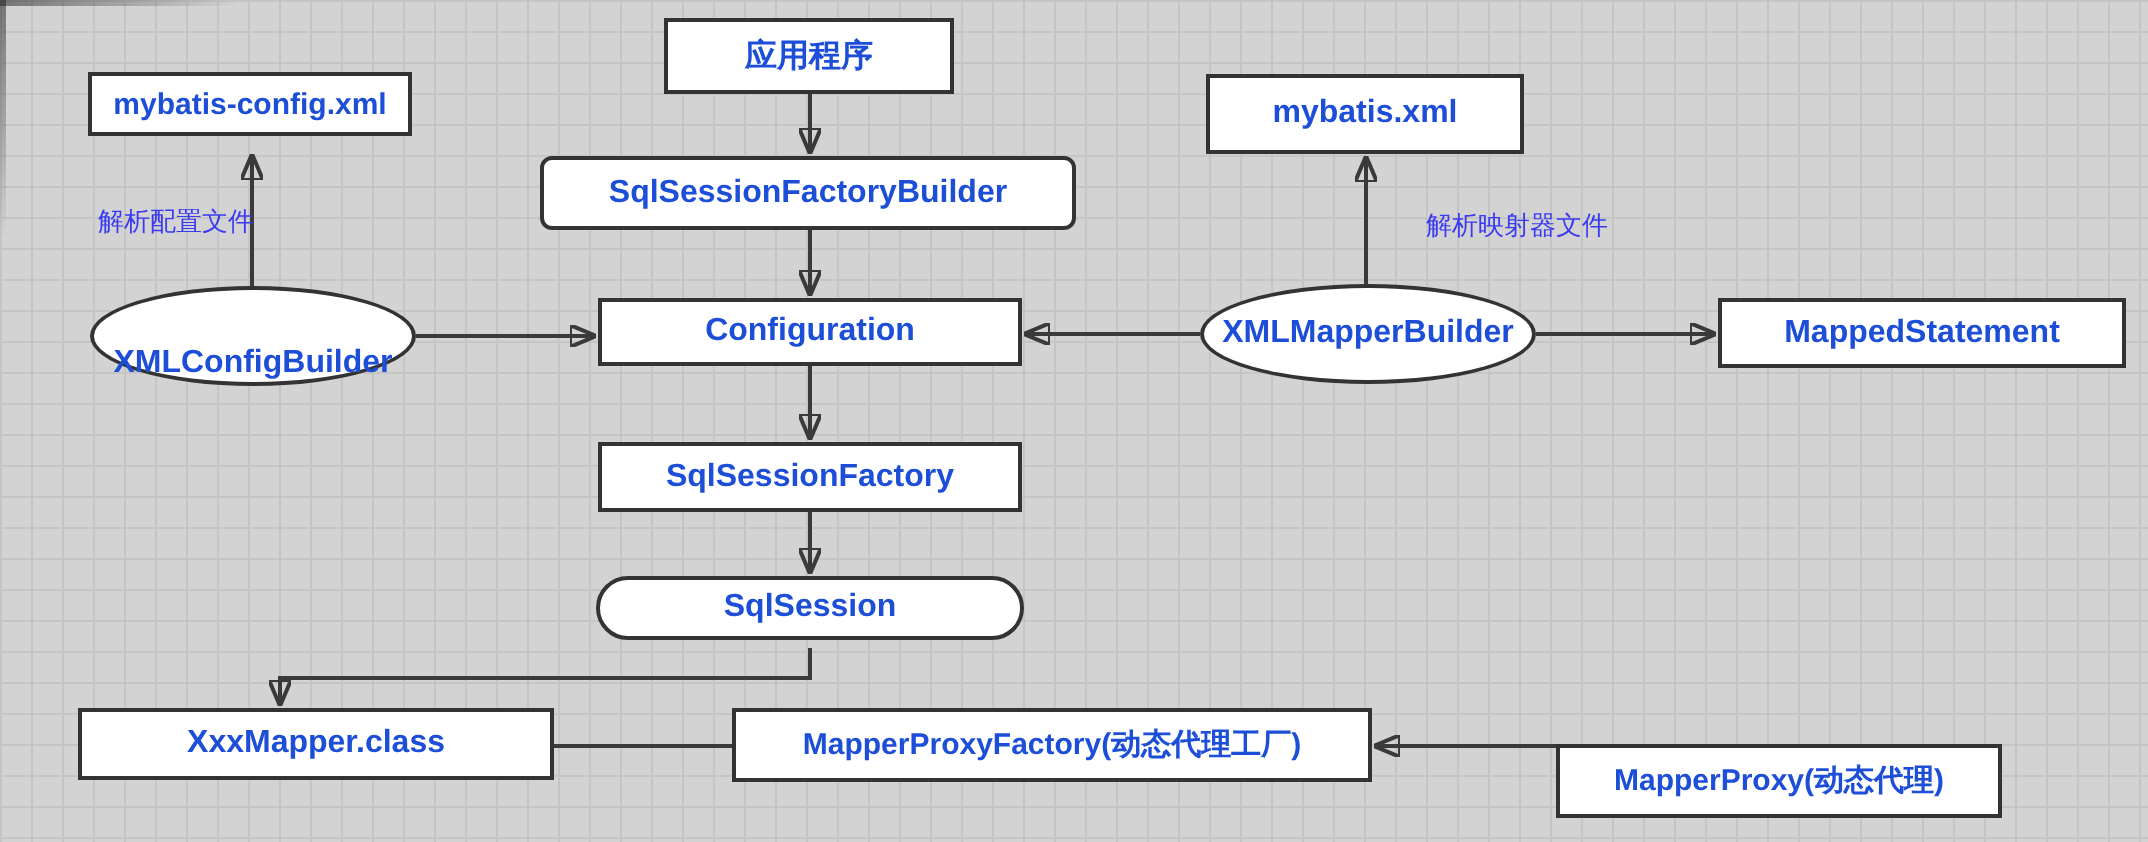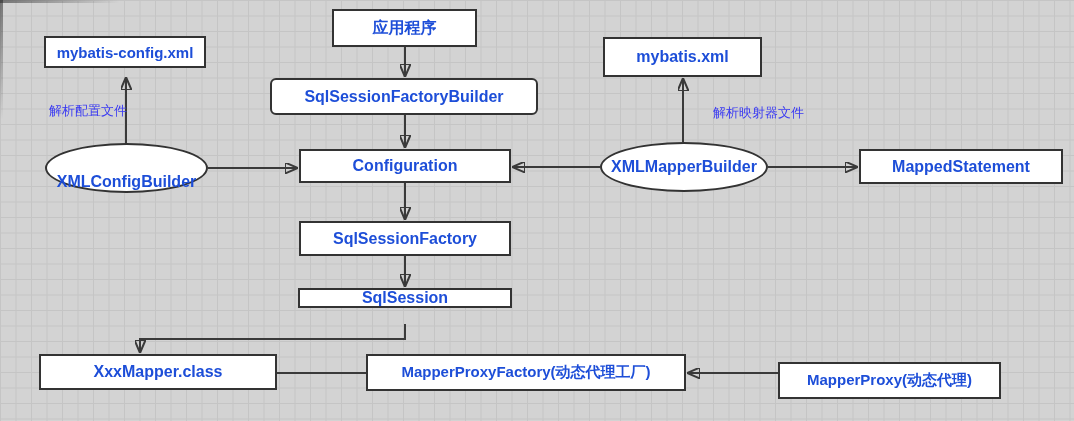--- a/index.html
+++ b/index.html
@@ -101,33 +101,33 @@
   </div>
 
   <div class="node" style="left:859px;top:149px;width:204px;height:35px;text-align:right;">
     <span>MappedStatement</span>
   </div>
 
   <div class="node" style="left:299px;top:221px;width:212px;height:35px;">
     <span>SqlSessionFactory</span>
   </div>
 
-  <div class="node" style="left:298px;top:288px;width:214px;height:20px;">
+  <div class="node" style="left:298px;top:288px;width:214px;height:32px;border-radius:18px;">
     <span>SqlSession</span>
   </div>
 
   <div class="node" style="left:39px;top:354px;width:238px;height:36px;">
     <span>XxxMapper.class</span>
   </div>
 
   <div class="node small-text" style="left:366px;top:354px;width:320px;height:37px;">
     <span>MapperProxyFactory(动态代理工厂)</span>
   </div>
 
-  <div class="node small-text" style="left:778px;top:362px;width:223px;height:37px;">
+  <div class="node small-text" style="left:778px;top:372px;width:223px;height:37px;">
     <span>MapperProxy(动态代理)</span>
   </div>
 
   <div class="edge-label" style="left:33px;top:102px;">解析配置文件</div>
 
   <div class="edge-label" style="left:697px;top:104px;">解析映射器文件</div>
 
 </div>
 
 </body></html>

